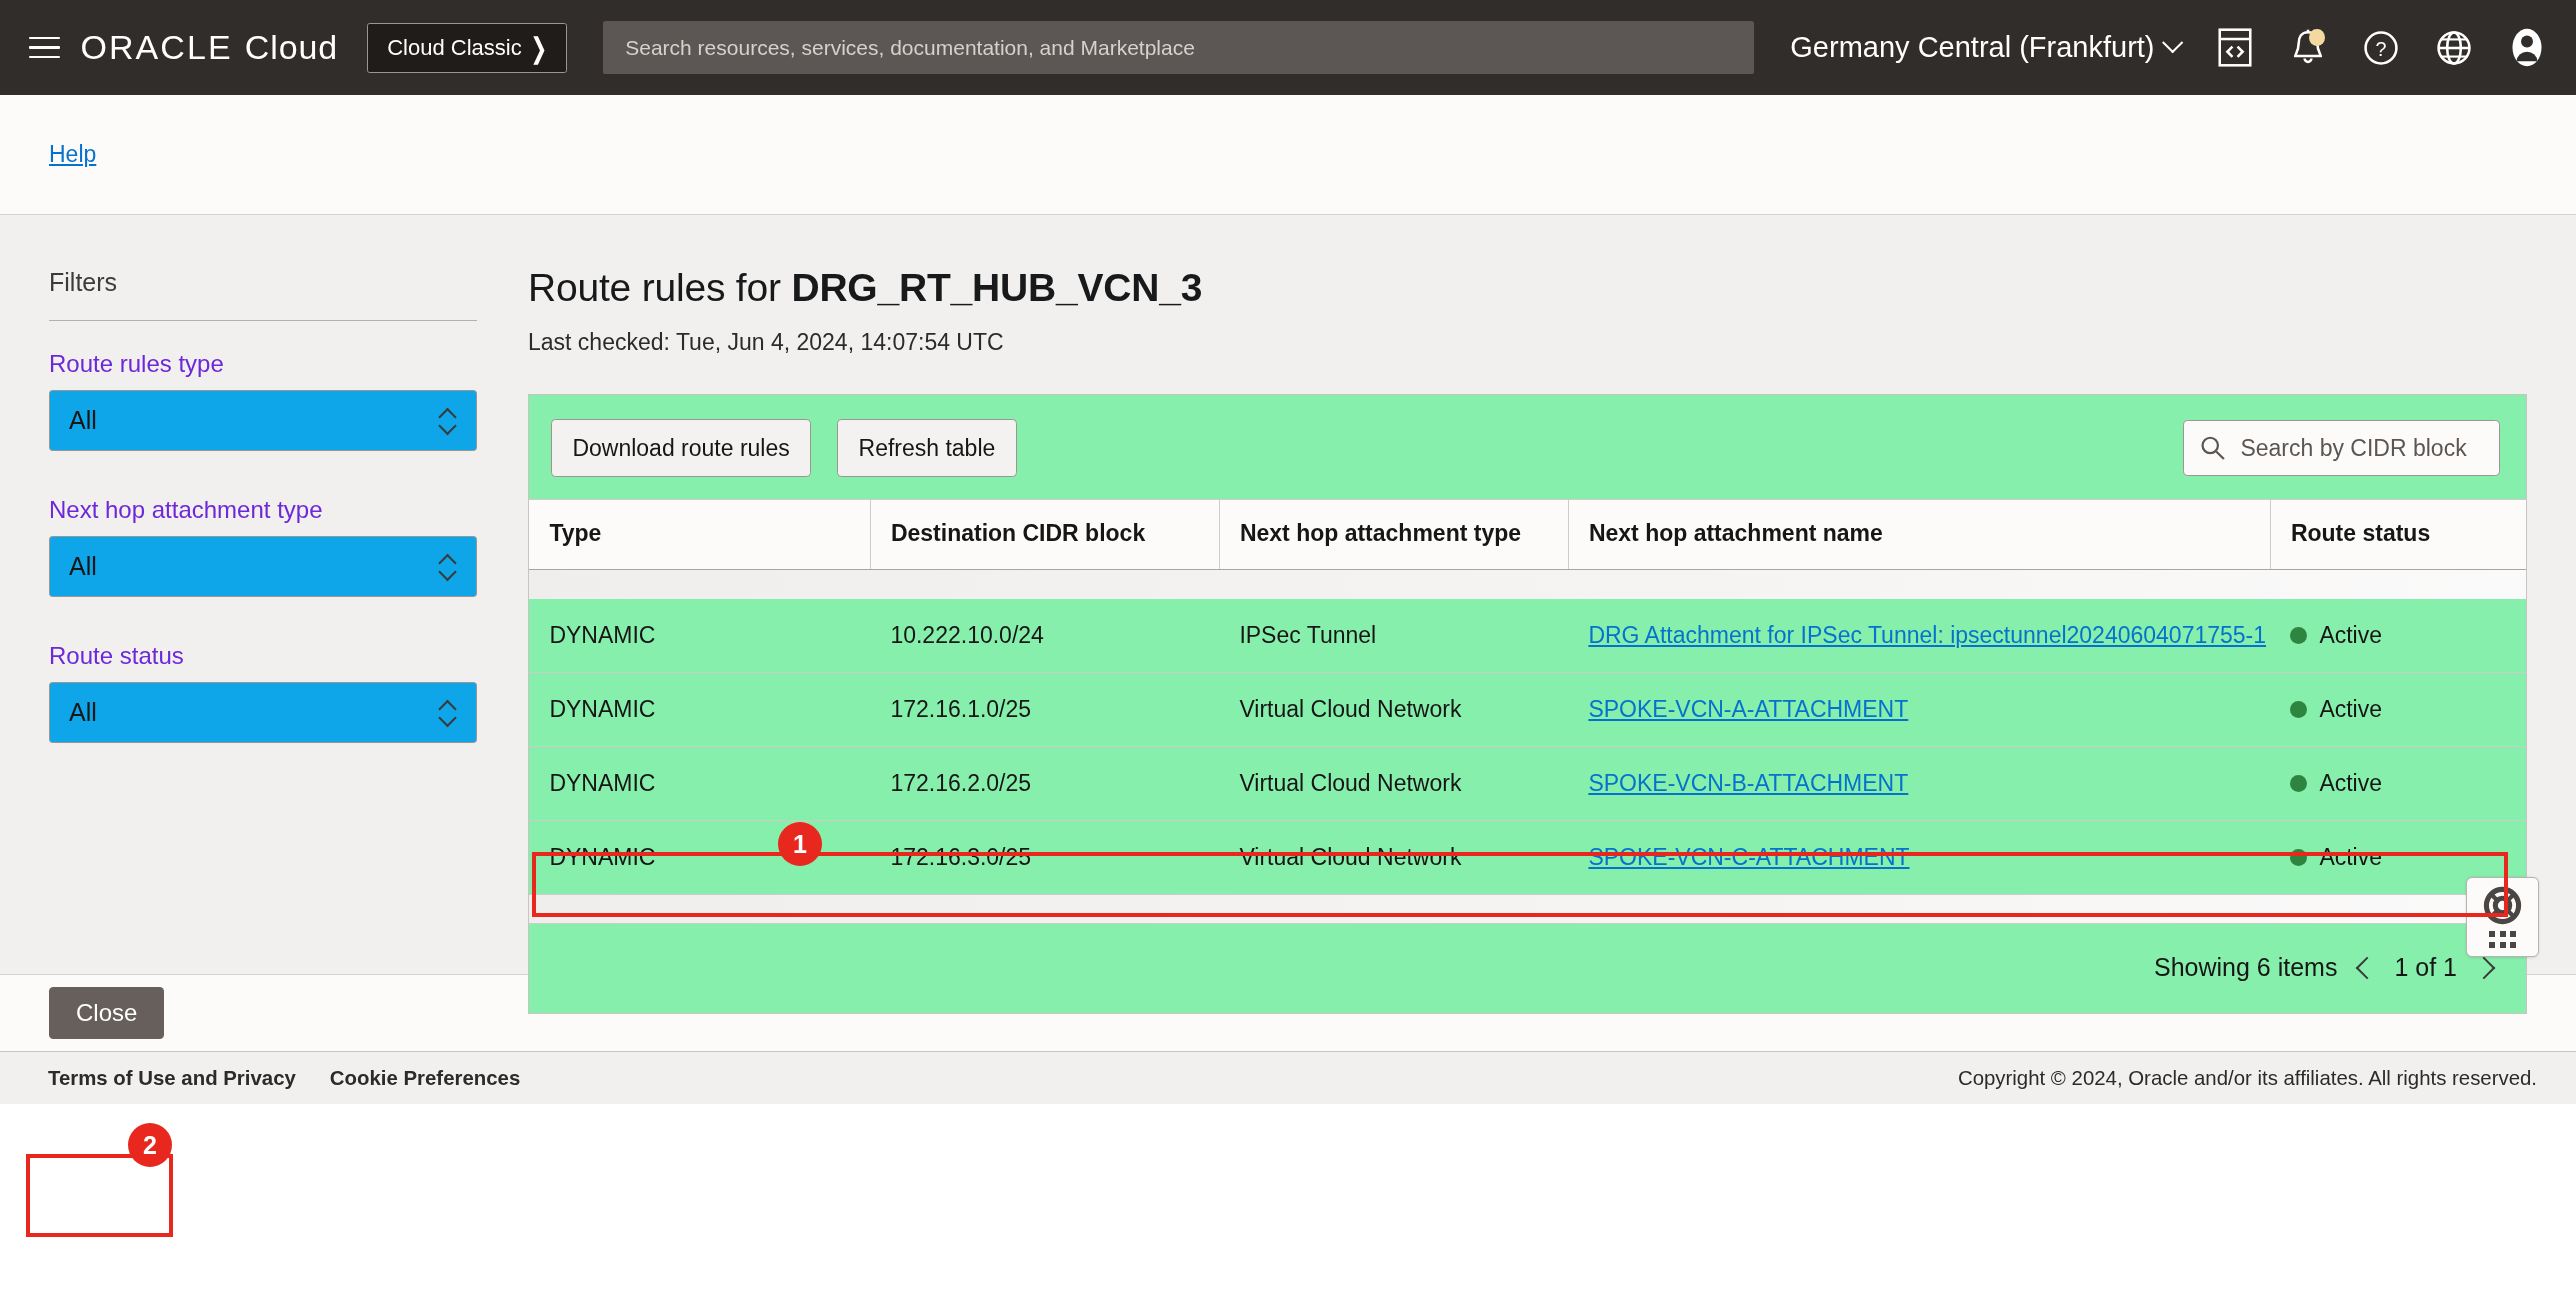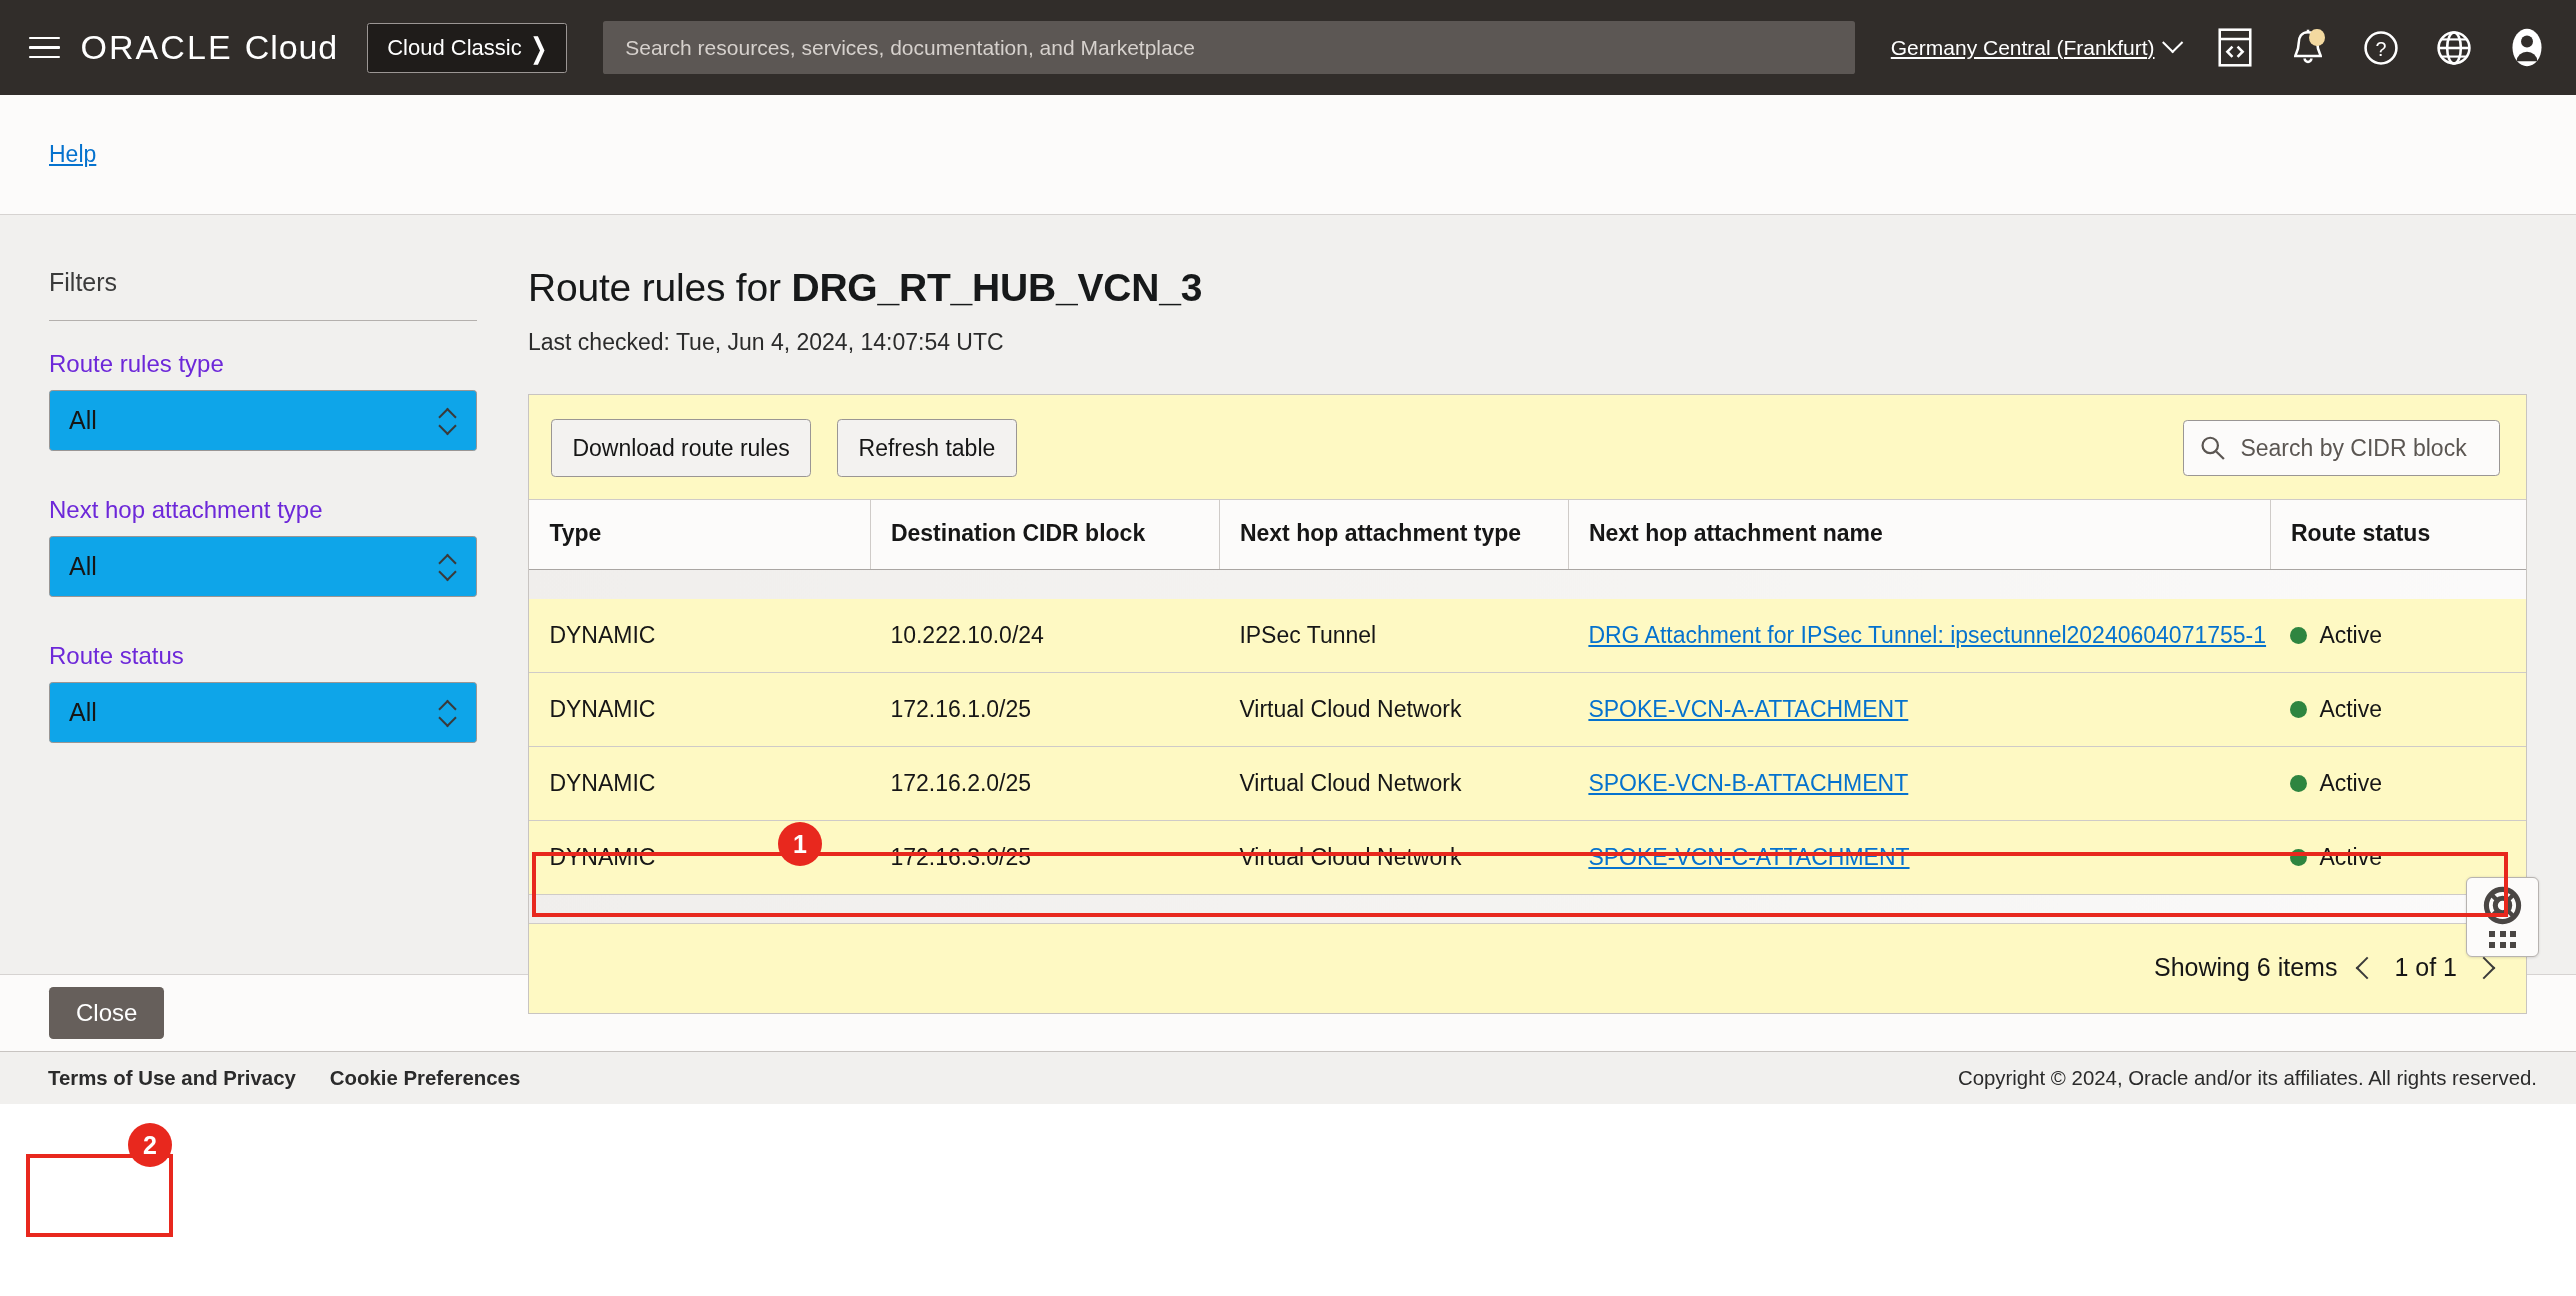--- a/index.html
+++ b/index.html
@@ -30,22 +30,22 @@
     font-size: 22px; padding: 11px 19px; border-radius: 2.6px; cursor: pointer;
     display: flex; align-items: center; gap: 8.5px; white-space: nowrap;
   }
   .chev-r { font-size: 20.4px; display:inline-block; transform: scaleY(1.4); }
   .global-search {
     flex: 1; margin: 0 36px 0 36px; height: 53px; background: #5c5754;
     border: none; border-radius: 2.6px; color: #e8e4e1; font-size: 21px;
     padding: 0 22px; font-family: "Liberation Sans", sans-serif;
   }
   .global-search::placeholder { color: #d6d1cd; }
-  .region-sel { color: #fff; font-size: 21px; display: flex; align-items: center; gap: 10.2px;
-    white-space: nowrap; cursor: pointer; margin-right: 34px; text-decoration: underline; }
+  .region-sel { color: #fff; font-size: 29px; display: flex; align-items: center; gap: 10.2px;
+    white-space: nowrap; cursor: pointer; margin-right: 34px; }
   .chev-d { width: 15.3px; height: 15.3px; border-right: 2.6px solid #fff; border-bottom: 2.6px solid #fff;
     transform: rotate(45deg) translate(-3.4px,-3.4px); }
   .hdr-icons { display: flex; align-items: center; gap: 32px; }
   .hdr-icon { width: 41px; height: 41px; display: flex; align-items: center; justify-content: center;
     cursor: pointer; position: relative; }
   .hdr-icon svg { display: block; }
   .bell-badge { position: absolute; top: 1.7px; right: 3.4px; width: 15.3px; height: 17px;
     border-radius: 50%; background: #f3d9a0; }
 
   
@@ -78,21 +78,21 @@
   .spin i::before { content:""; position:absolute; left:0; top:1.7px; width:11px; height:11px;
     border-left: 2.6px solid #3a3a3a; border-top: 2.6px solid #3a3a3a; transform: rotate(45deg); }
   .spin i.dn::before { top: -2.6px; transform: rotate(225deg); }
 
   
   .main { flex: 1; padding: 51px 49px 0 0; min-width: 0; }
   .main-title { font-size: 39px; font-weight: 400; color: #17191a; letter-spacing: -0.2px; }
   .main-title b { font-weight: 700; }
   .last-checked { font-size: 23px; color: #2b2b2b; margin-top: 19px; }
 
-  .card { margin-top: 38px; background: #fef9c3; border: 0.9px solid #c8c4c1; }
+  .card { margin-top: 38px; background: #86efac; border: 0.9px solid #c8c4c1; }
   .card-toolbar { display: flex; align-items: center; padding: 24px 25.6px 22px 22px; }
   .btn {
     background: #f3f2f0; border: 0.9px solid #9a9694; border-radius: 4.3px;
     font-size: 23px; color: #161616; padding: 14.5px 20.4px; cursor: pointer;
     font-family: "Liberation Sans", sans-serif; white-space: nowrap;
   }
   .btn + .btn { margin-left: 26px; }
   .toolbar-spacer { flex: 1; }
   .search-wrap { position: relative; width: 317px; }
   .search-input {

